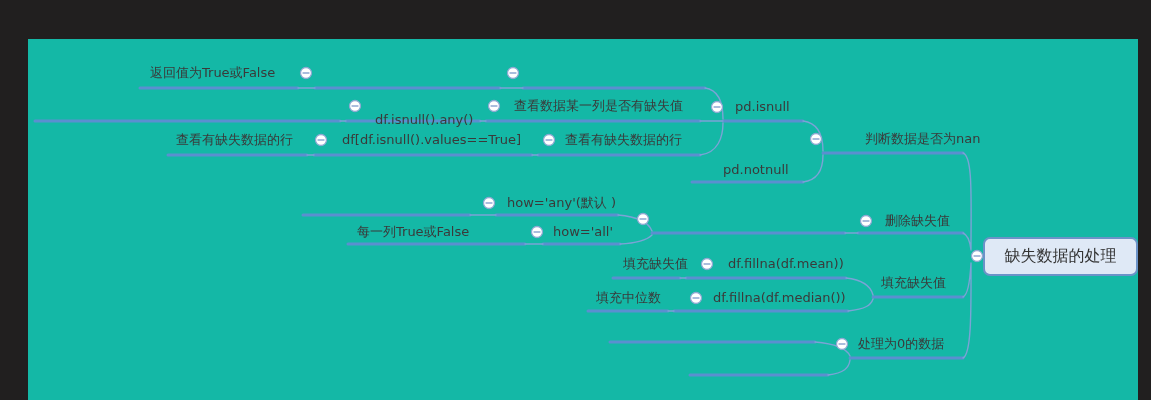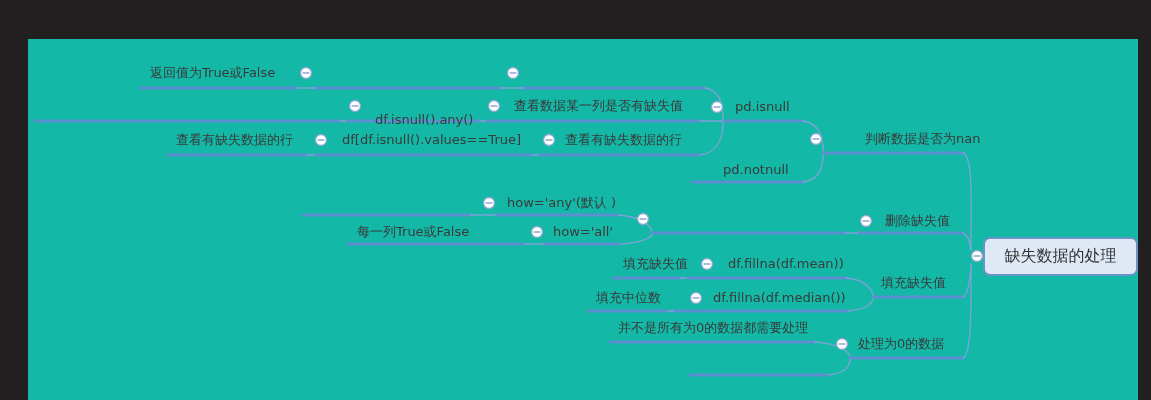--- a/index.html
+++ b/index.html
@@ -158,17 +158,16 @@
   <div class="node" style="left:329px;top:193px">每一列True或False</div>
   <div class="node" style="left:525px;top:193px">how='all'</div>
   <div class="node" style="left:857px;top:182px">删除缺失值</div>
 
   <div class="node" style="left:595px;top:225px">填充缺失值</div>
   <div class="node" style="left:700px;top:225px">df.fillna(df.mean))</div>
   <div class="node" style="left:568px;top:259px">填充中位数</div>
   <div class="node" style="left:685px;top:259px">df.fillna(df.median())</div>
   <div class="node" style="left:853px;top:244px">填充缺失值</div>
 
-  <div class="node" style="left:590px;top:289px">并不是所有为0的数据都需要处理</div>
   <div class="node" style="left:830px;top:305px">处理为0的数据</div>
 
   <div class="root-node">缺失数据的处理</div>
 </div>
 
 </body></html>

